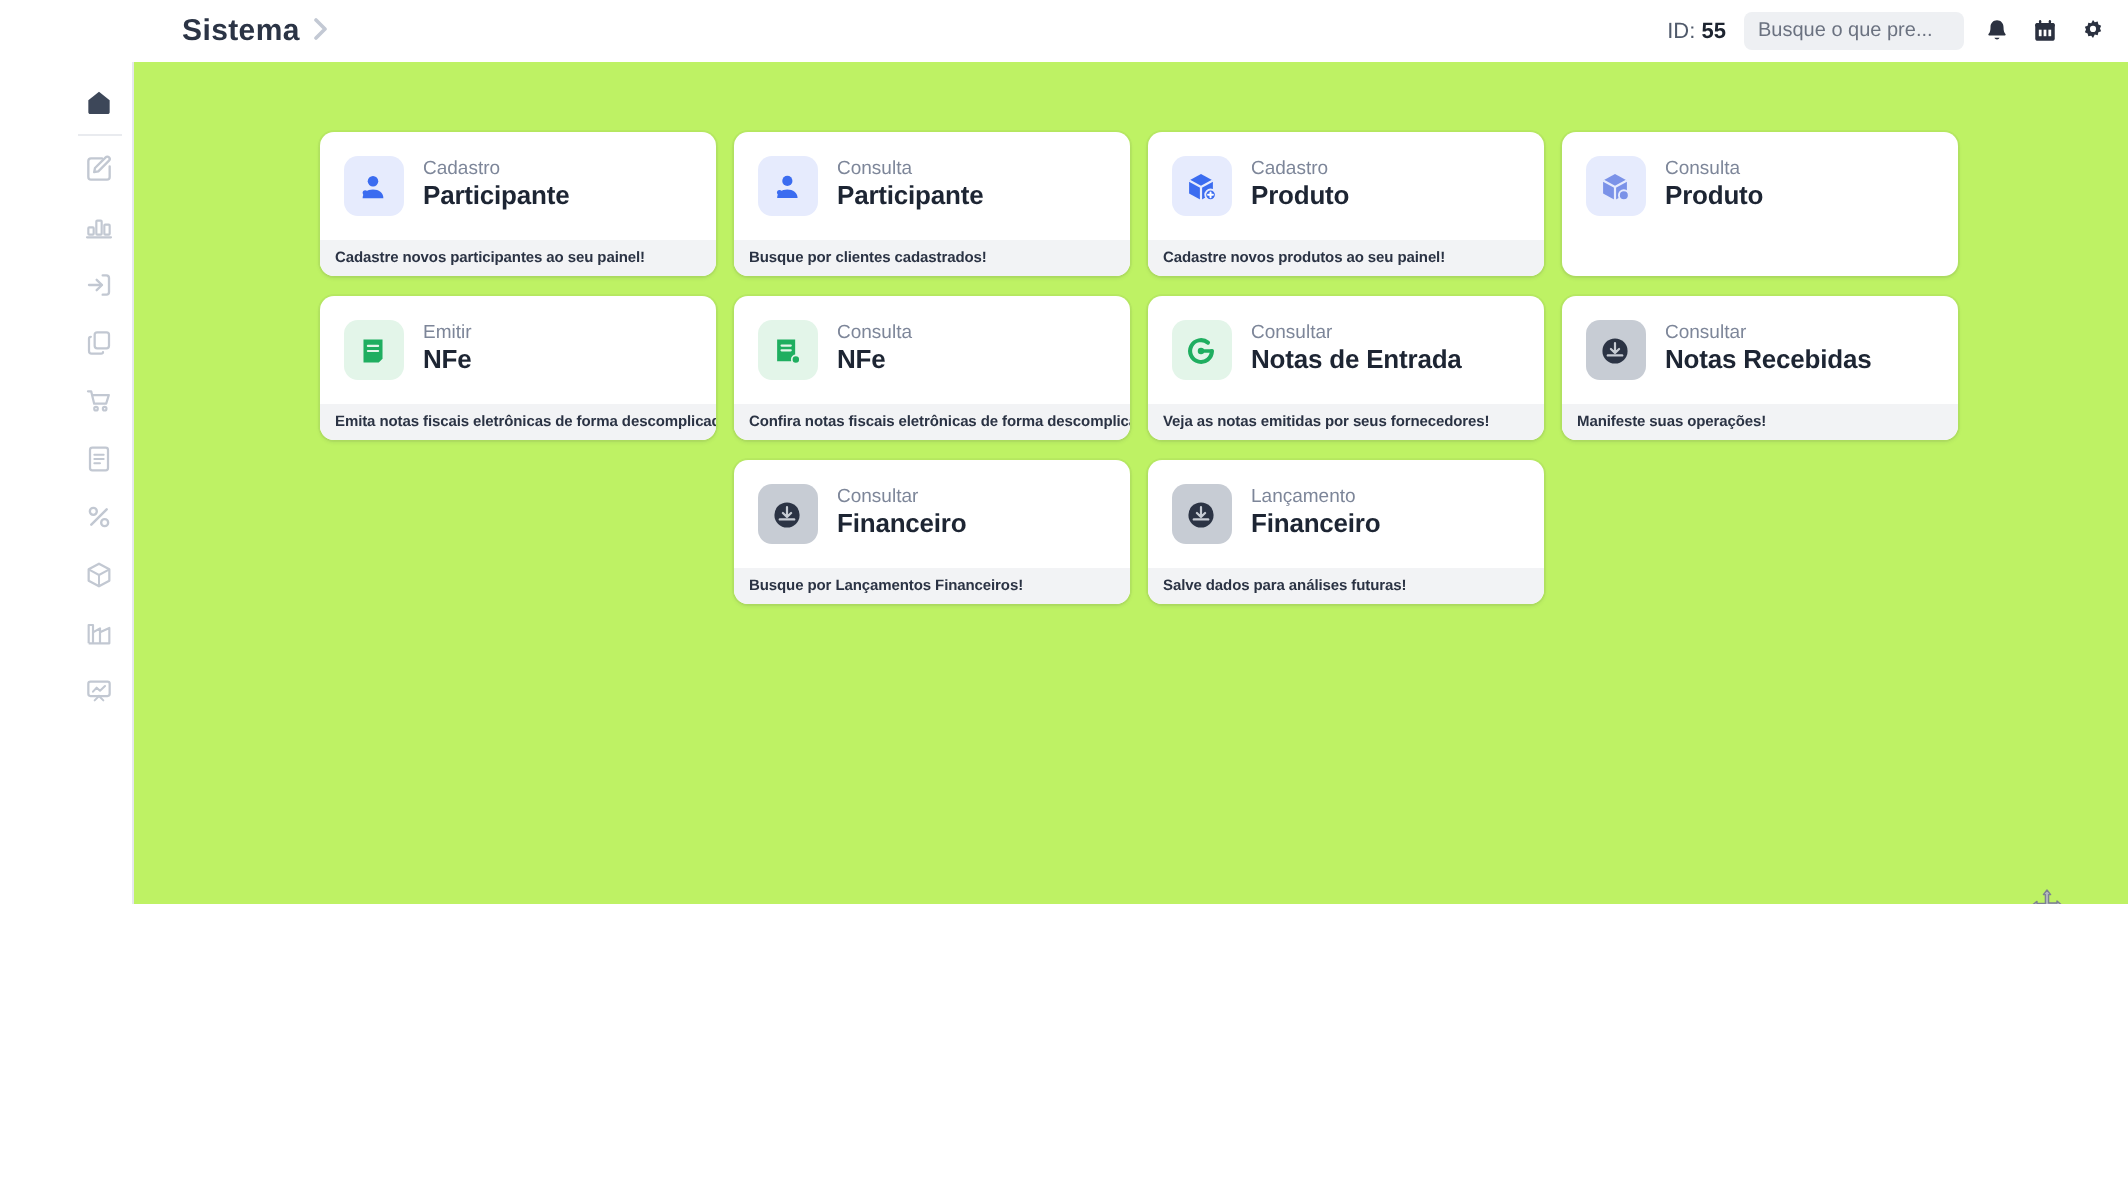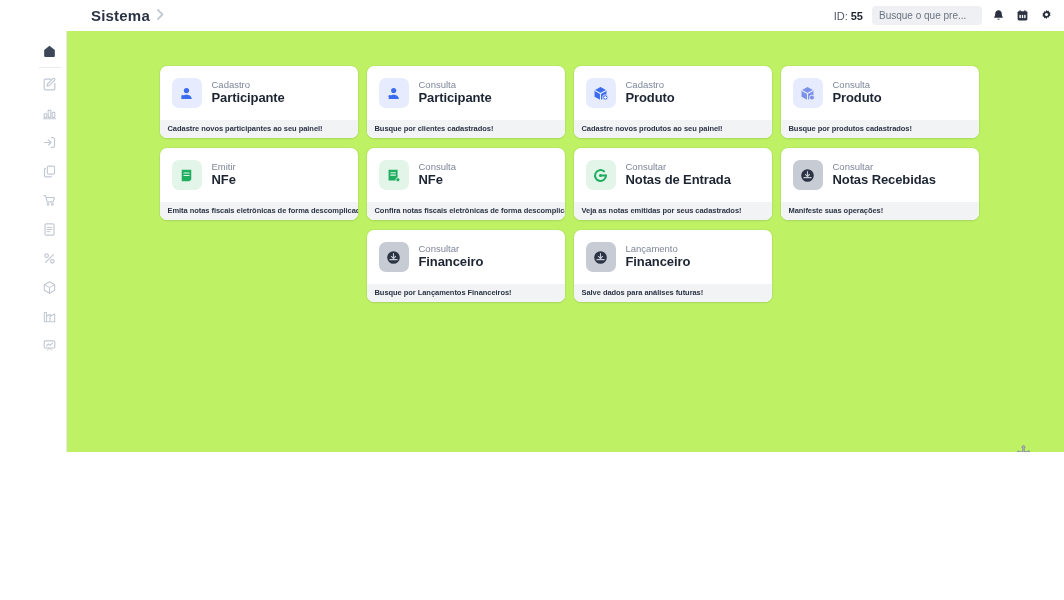--- a/index.html
+++ b/index.html
@@ -323,21 +323,20 @@
                 <path d="M10 2.4 17 6.2v7.6L10 17.6 3 13.8V6.2z" fill="#7b92e8"></path>
                 <path d="M3 6.2 10 10l7-3.8M10 10v7.6" stroke="#e6ebfd" stroke-width="1.3" fill="none"></path>
                 <circle cx="15.2" cy="14.8" r="2.9" fill="#7b92e8" stroke="#e6ebfd" stroke-width="1.1"></circle>
               </svg>
             </div>
             <div class="card-texts">
               <span class="card-kicker">Consulta</span>
               <span class="card-title">Produto</span>
             </div>
           </div>
-          <div class="card-foot">Busque por produtos cadastrados!</div>
         </div>
 
         <div class="card">
           <div class="card-top">
             <div class="card-icon" style="background:#e3f5e9">
               <svg width="17" height="17" viewBox="0 0 20 20">
                 <path d="M4.4 3.2h11.2v11.4l-2.2 2.2H4.4z" fill="#1fae60"></path>
                 <path d="M7 7h6M7 10h6" stroke="#e3f5e9" stroke-width="1.3" stroke-linecap="round"></path>
               </svg>
             </div>
@@ -373,21 +372,21 @@
                 <path d="M16.4 10a6.4 6.4 0 1 1-2.3-4.9" fill="none" stroke="#1fae60" stroke-width="2.4" stroke-linecap="round"></path>
                 <path d="M10.2 10h6.2" stroke="#1fae60" stroke-width="2.2" stroke-linecap="round"></path>
                 <circle cx="10" cy="10" r="1.9" fill="#1fae60"></circle>
               </svg>
             </div>
             <div class="card-texts">
               <span class="card-kicker">Consultar</span>
               <span class="card-title">Notas de Entrada</span>
             </div>
           </div>
-          <div class="card-foot">Veja as notas emitidas por seus cadastrados!</div>
+          <div class="card-foot">Veja as notas emitidas por seus fornecedores!</div>
         </div>
 
         <div class="card">
           <div class="card-top">
             <div class="card-icon" style="background:#c7ccd4">
               <svg width="17" height="17" viewBox="0 0 20 20">
                 <circle cx="10" cy="10" r="7.4" fill="#2b3344"></circle>
                 <path d="M10 5.4v5.4M7.6 8.8 10 11.2l2.4-2.4" fill="none" stroke="#c7ccd4" stroke-width="1.3" stroke-linecap="round" stroke-linejoin="round"></path>
                 <path d="M5.8 12.6h8.4" stroke="#c7ccd4" stroke-width="1.4" stroke-linecap="round"></path>
               </svg>

